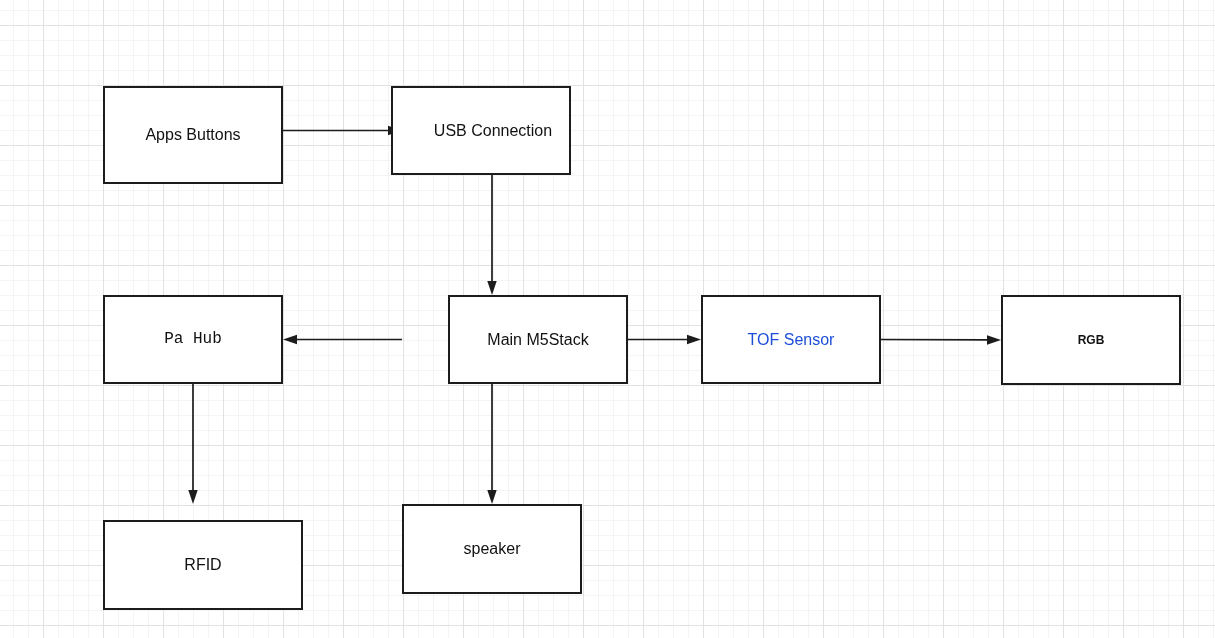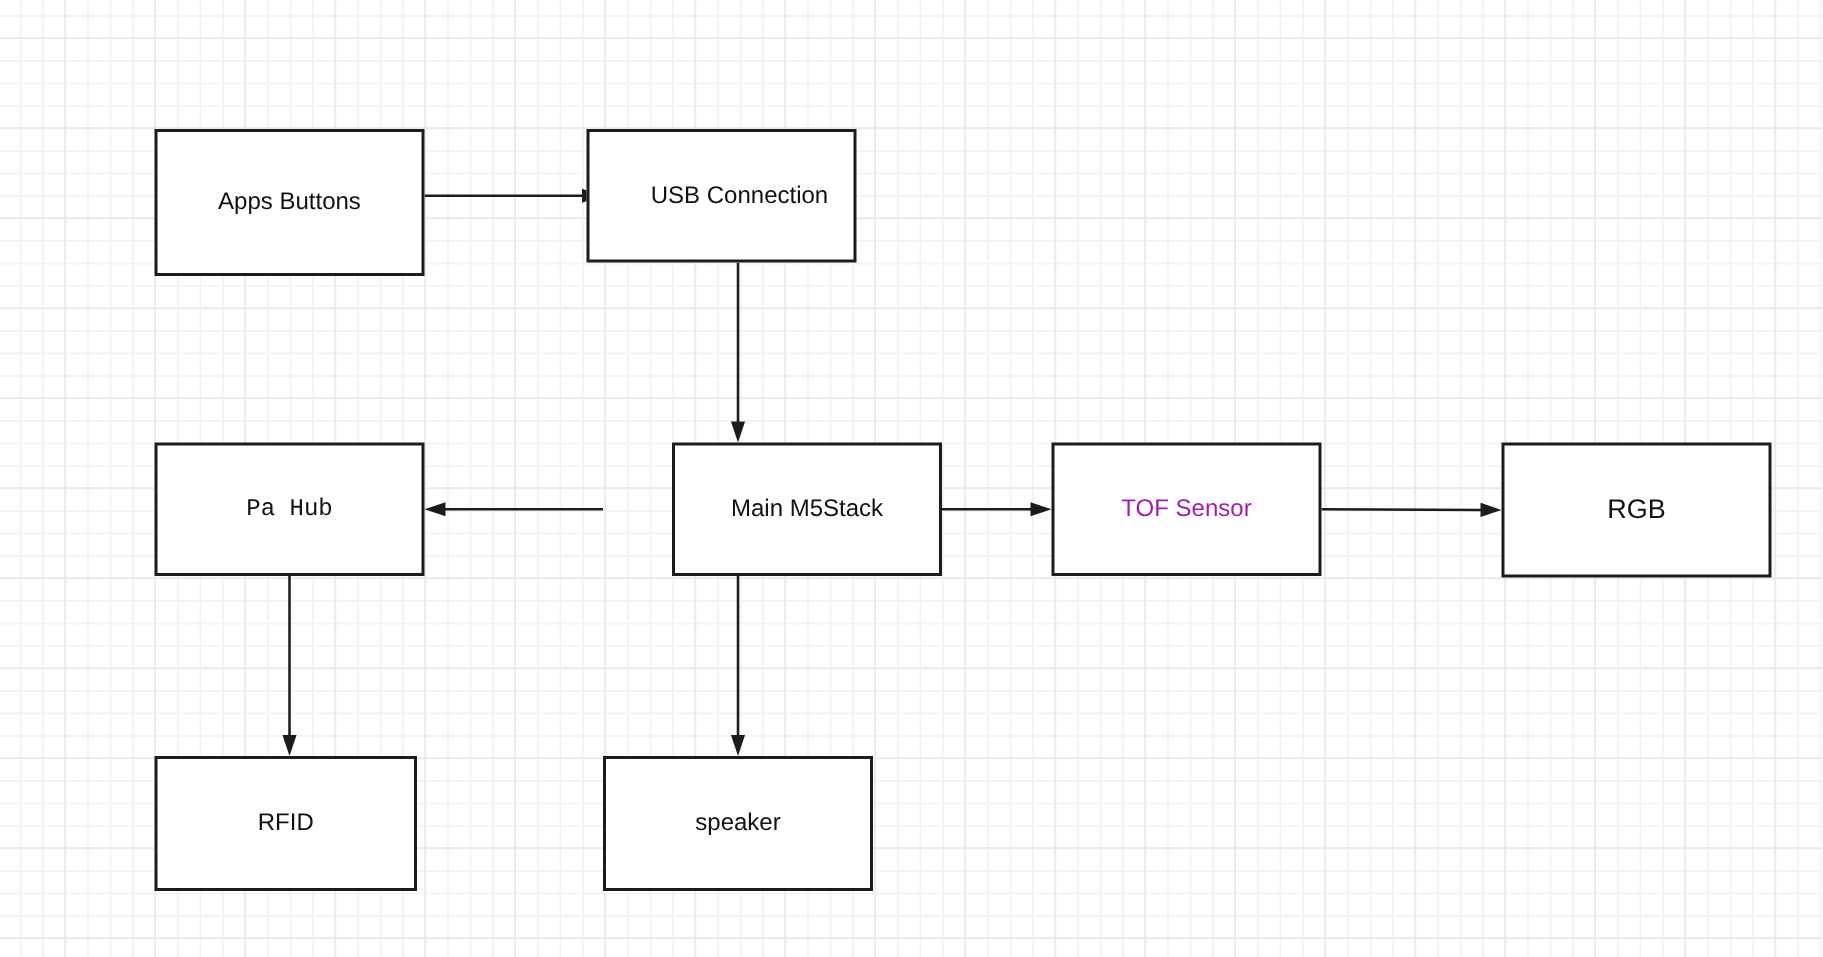--- a/index.html
+++ b/index.html
@@ -86,24 +86,24 @@
     <div class="node" style="left: 391px; top: 86px; width: 180px; height: 89px; background: rgb(255, 255, 255); border: 2px solid rgb(28, 28, 28); padding-left: 24px;">
       <span class="node-label" style="color: rgb(17, 17, 17); font-size: 16px;">USB Connection</span>
     </div>
     <div class="node" style="left: 103px; top: 295px; width: 180px; height: 89px; background: rgb(255, 255, 255); border: 2px solid rgb(28, 28, 28); font-family: Liberation Mono, monospace;">
       <span class="node-label" style="color: rgb(17, 17, 17); font-size: 16px;">Pa Hub</span>
     </div>
     <div class="node" style="left: 402px; top: 295px; width: 180px; height: 89px; background: rgb(255, 255, 255); border: 2px solid rgb(28, 28, 28); margin-left: 46px;">
       <span class="node-label" style="color: rgb(17, 17, 17); font-size: 16px;">Main M5Stack</span>
     </div>
     <div class="node" style="left: 701px; top: 295px; width: 180px; height: 89px; background: rgb(255, 255, 255); border: 2px solid rgb(28, 28, 28);">
-      <span class="node-label" style="color: #a21caf; font-size: 16px;">TOF Sensor</span>
+      <span class="node-label" style="color: #1d4ed8; font-size: 16px;">TOF Sensor</span>
     </div>
     <div class="node" style="left: 1001px; top: 295px; width: 180px; height: 90px; background: rgb(255, 255, 255); border: 2px solid rgb(28, 28, 28);">
-      <span class="node-label" style="color: rgb(17, 17, 17); font-size: 18px;">RGB</span>
+      <span class="node-label" style="color: rgb(17, 17, 17); font-size: 12px; font-weight: bold;">RGB</span>
     </div>
-    <div class="node" style="left: 103px; top: 504px; width: 175px; height: 90px; background: rgb(255, 255, 255); border: 2px solid rgb(28, 28, 28);">
+    <div class="node" style="left: 103px; top: 520px; width: 200px; height: 90px; background: rgb(255, 255, 255); border: 2px solid rgb(28, 28, 28);">
       <span class="node-label" style="color: rgb(17, 17, 17); font-size: 16px;">RFID</span>
     </div>
     <div class="node" style="left: 402px; top: 504px; width: 180px; height: 90px; background: rgb(255, 255, 255); border: 2px solid rgb(28, 28, 28);">
       <span class="node-label" style="color: rgb(17, 17, 17); font-size: 16px;">speaker</span>
     </div>
   </div>
 
 </body></html>

